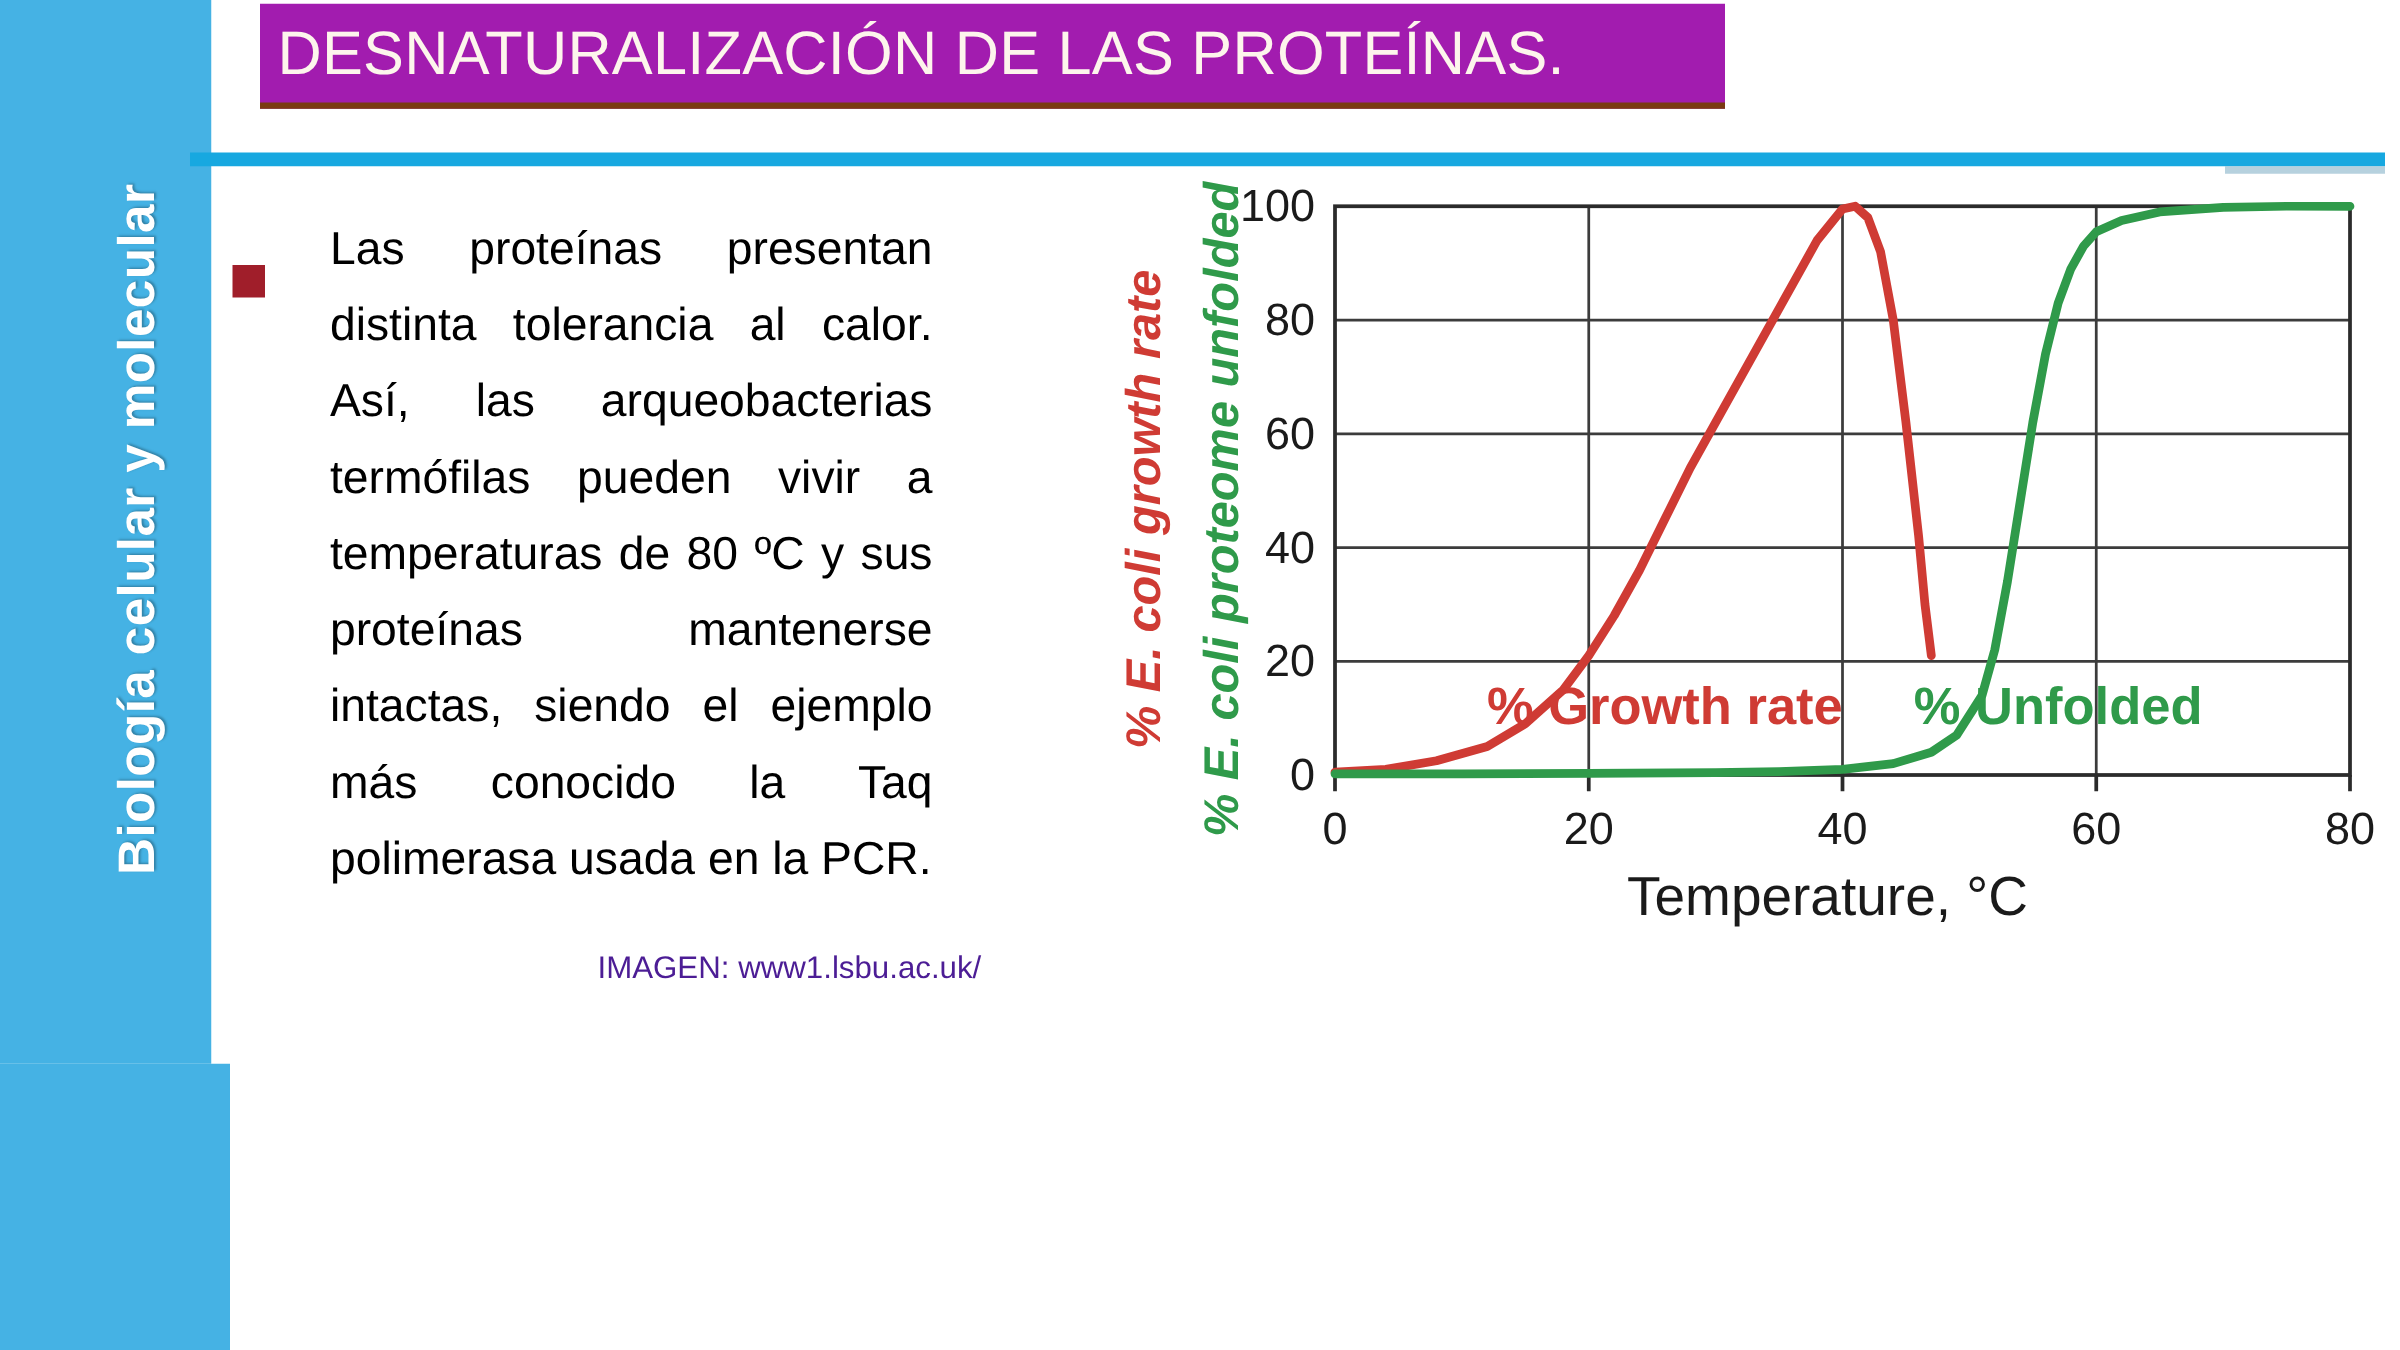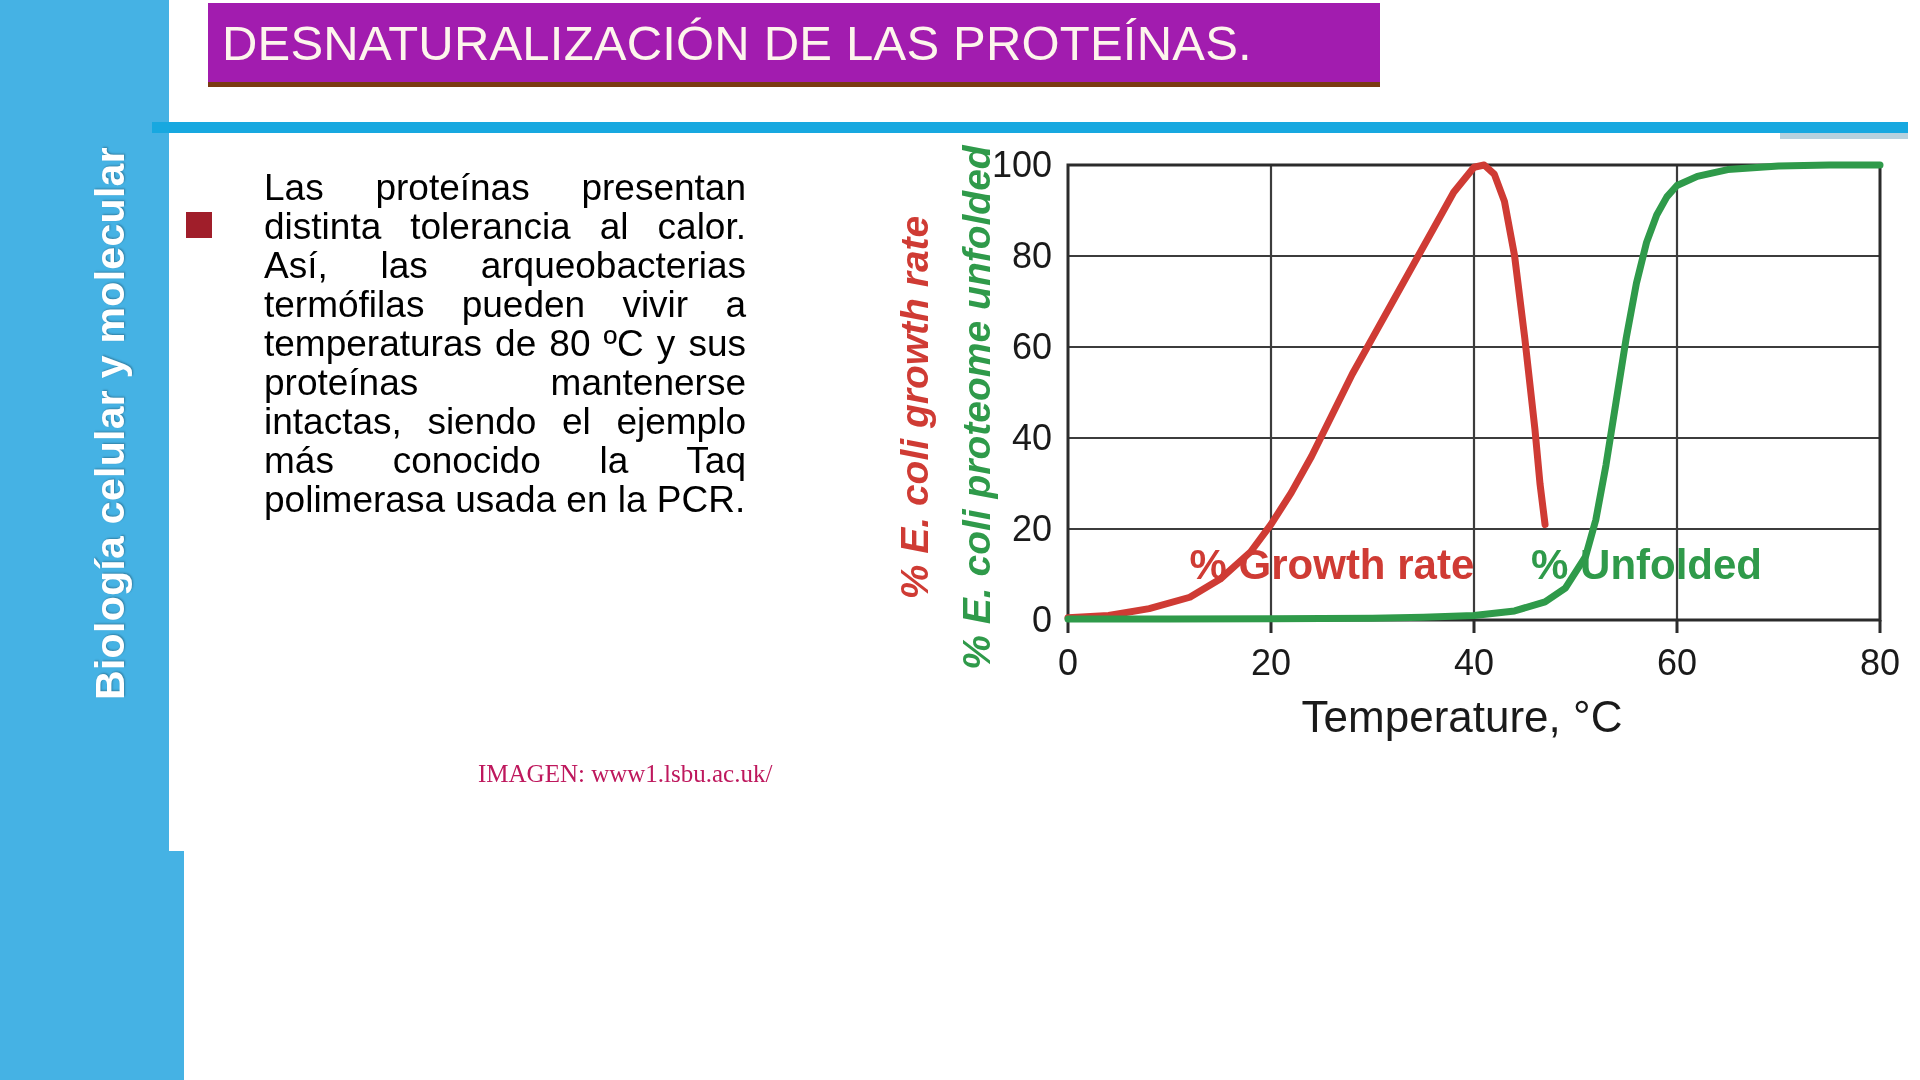--- a/index.html
+++ b/index.html
@@ -46,27 +46,27 @@
     background:#8fb8cc;opacity:.65;
   }
 
   
   #bullet-row{position:absolute;left:186px;top:168px;width:560px;}
   #bullet-marker{
     position:absolute;left:0;top:44px;width:26px;height:26px;background:#a01e2a;
   }
   #body-paragraph{
     margin-left:78px;
-    font-size:37px;line-height:39px;color:#000000;
+    font-size:37px;line-height:61px;color:#000000;
     text-align:justify;text-justify:inter-word;
     font-weight:normal;
   }
   #image-credit{
     position:absolute;left:478px;top:760px;
-    font-family:Liberation Serif, serif;font-size:25px;color:#be185d;
+    font-family:Liberation Sans, sans-serif;font-size:25px;color:#4c1d95;
     white-space:nowrap;
   }
 
   
   #chart{
     position:absolute;left:890px;top:130px;width:1030px;height:700px;
   }
   #chart svg{display:block;}
 </style>
 </head>

